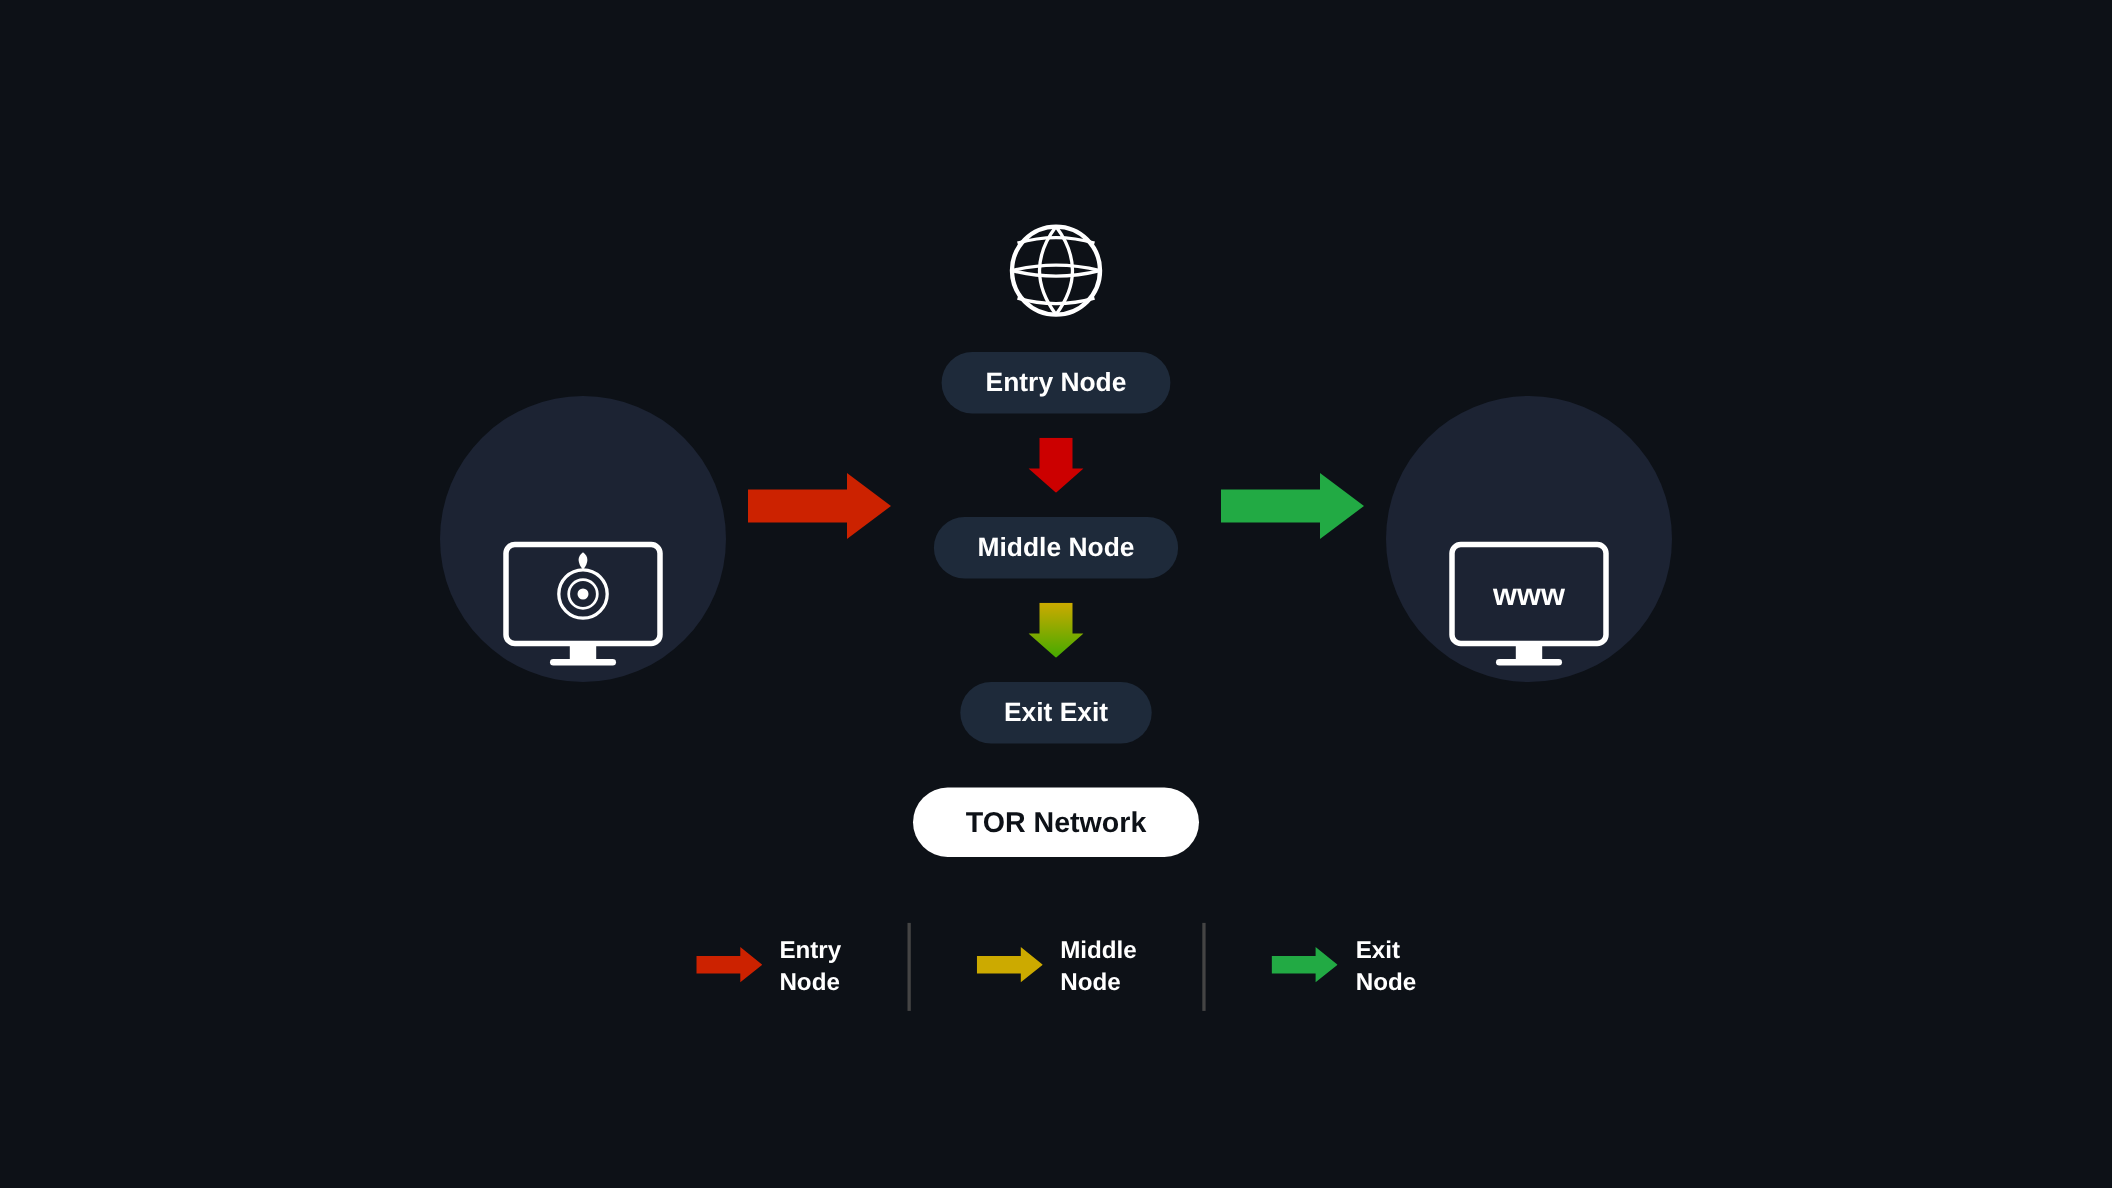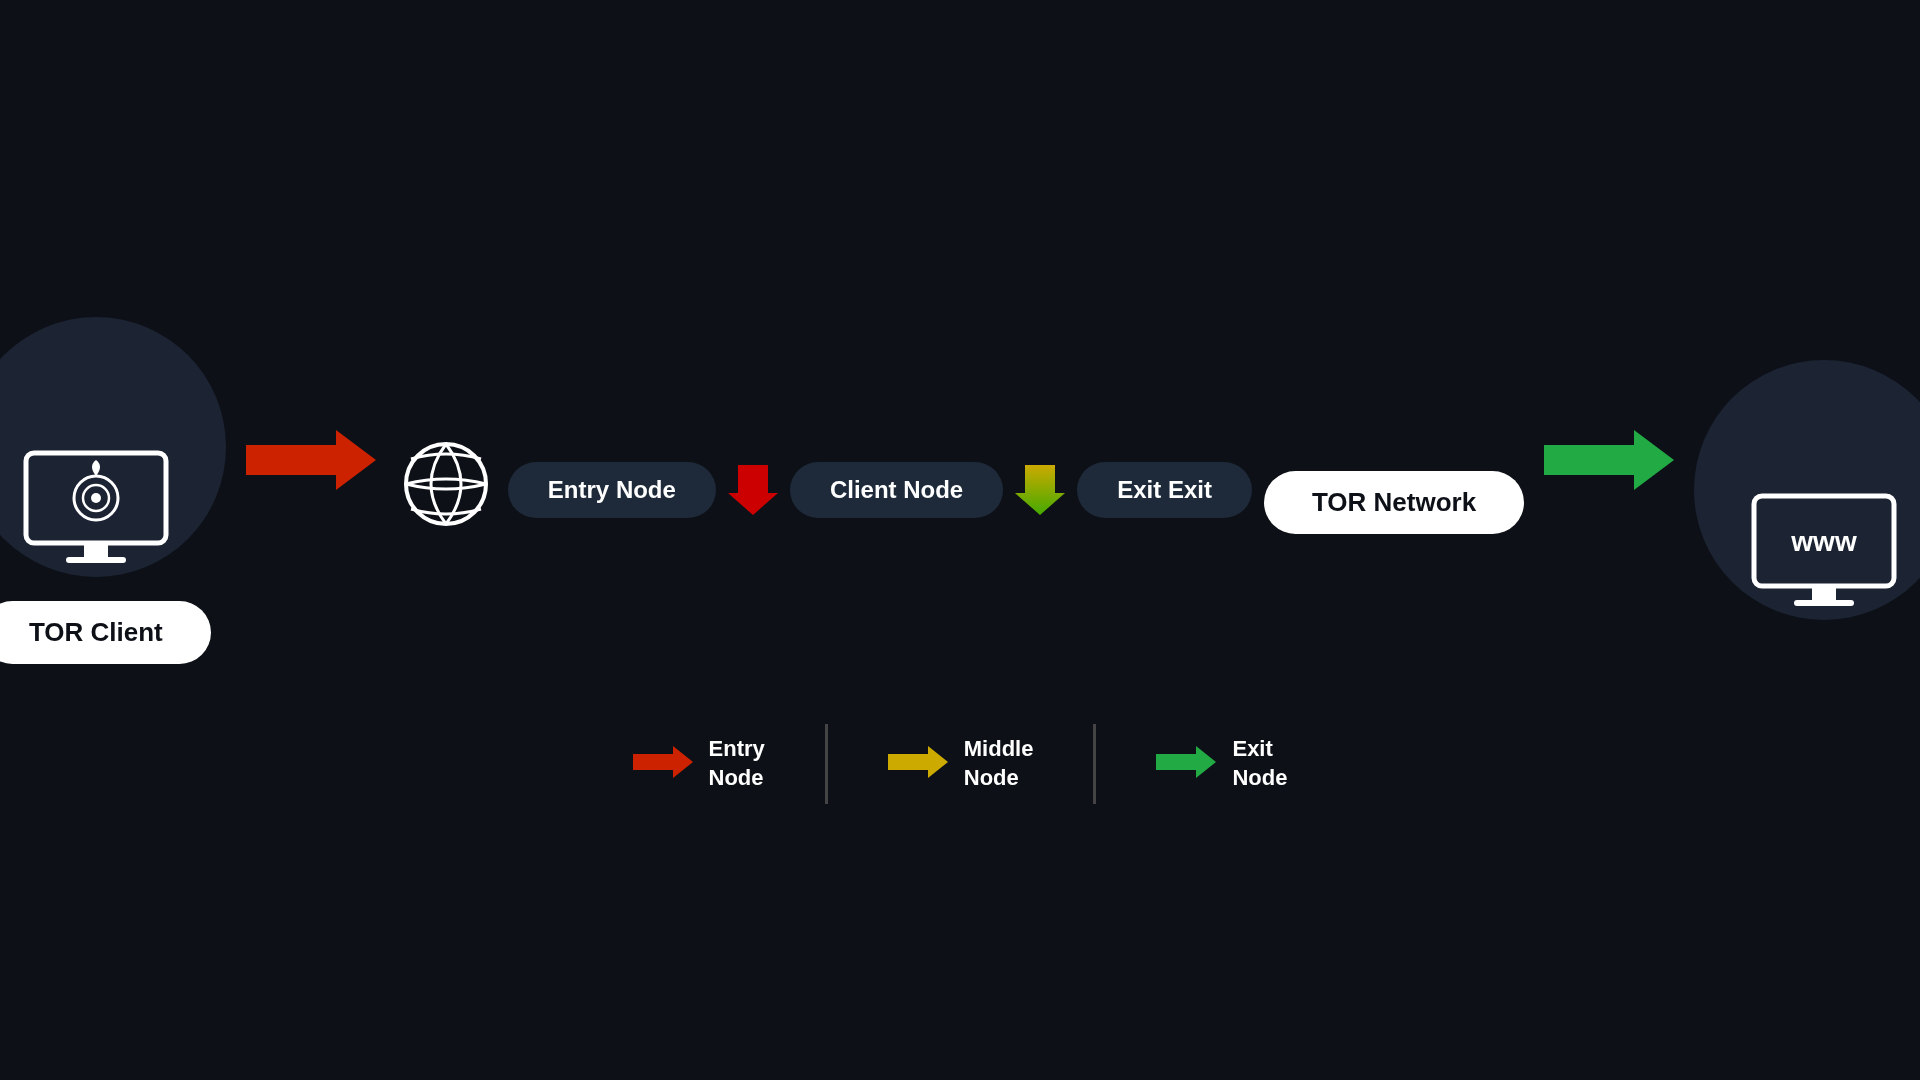--- a/index.html
+++ b/index.html
@@ -48,21 +48,21 @@
       padding: 16px 48px;
       font-size: 26px;
       font-weight: 800;
       color: #0d1117;
       white-space: nowrap;
     }
 
     
     .center-column {
       display: flex;
-      flex-direction: row;
+      flex-direction: column;
       align-items: center;
       gap: 12px;
     }
 
     .globe-icon {
       margin-bottom: 8px;
     }
 
     .node-pill {
       background: #1e2a3a;
@@ -172,21 +172,20 @@
 
             <circle cx="0" cy="0" r="22" stroke="white" stroke-width="3" fill="none"></circle>
             <circle cx="0" cy="0" r="13" stroke="white" stroke-width="2.5" fill="none"></circle>
             <circle cx="0" cy="0" r="5" fill="white"></circle>
 
             <path d="M0,-22 Q-8,-32 0,-38 Q8,-32 0,-22" fill="white"></path>
           </g>
         </svg>
       </div>
     </div>
-    <div class="label-pill">TOR Client</div>
   </div>
 
   <div class="arrow-right">
     <svg viewBox="0 0 130 70" fill="none" xmlns="http://www.w3.org/2000/svg">
       <polygon points="0,20 90,20 90,5 130,35 90,65 90,50 0,50" fill="#cc2200"></polygon>
     </svg>
   </div>
 
   <div class="center-column">
 
@@ -208,21 +207,21 @@
     </div>
 
     <div class="node-pill">Entry Node</div>
 
     <div class="arrow-down">
       <svg width="50" height="50" viewBox="0 0 50 50" fill="none" xmlns="http://www.w3.org/2000/svg">
         <polygon points="10,0 40,0 40,28 50,28 25,50 0,28 10,28" fill="#cc0000"></polygon>
       </svg>
     </div>
 
-    <div class="node-pill">Client Node</div>
+    <div class="node-pill">Middle Node</div>
 
     <div class="arrow-down">
       <svg width="50" height="50" viewBox="0 0 50 50" fill="none" xmlns="http://www.w3.org/2000/svg">
         <defs>
           <linearGradient id="downGrad" x1="0" y1="0" x2="0" y2="1">
             <stop offset="0%" stop-color="#ccaa00"></stop>
             <stop offset="100%" stop-color="#44aa00"></stop>
           </linearGradient>
         </defs>
         <polygon points="10,0 40,0 40,28 50,28 25,50 0,28 10,28" fill="url(#downGrad)"></polygon>

